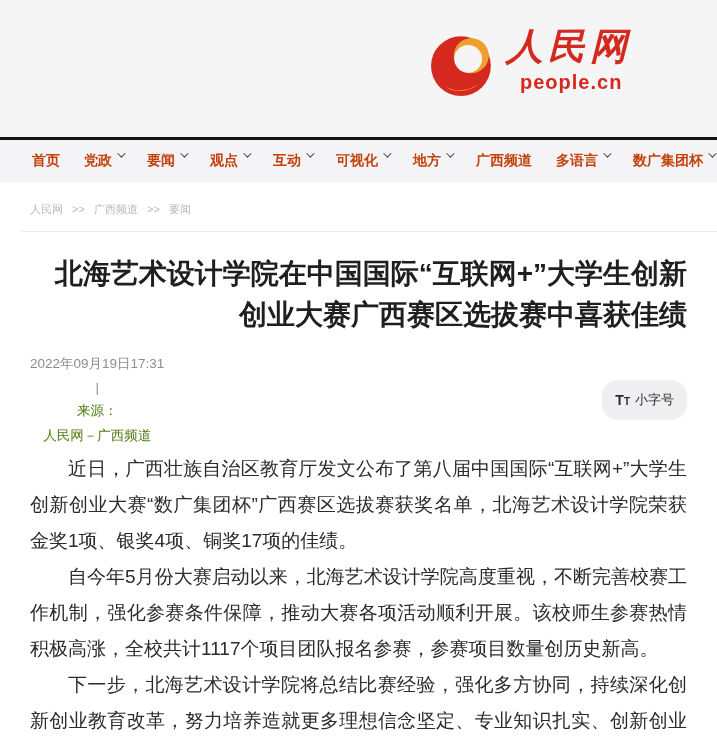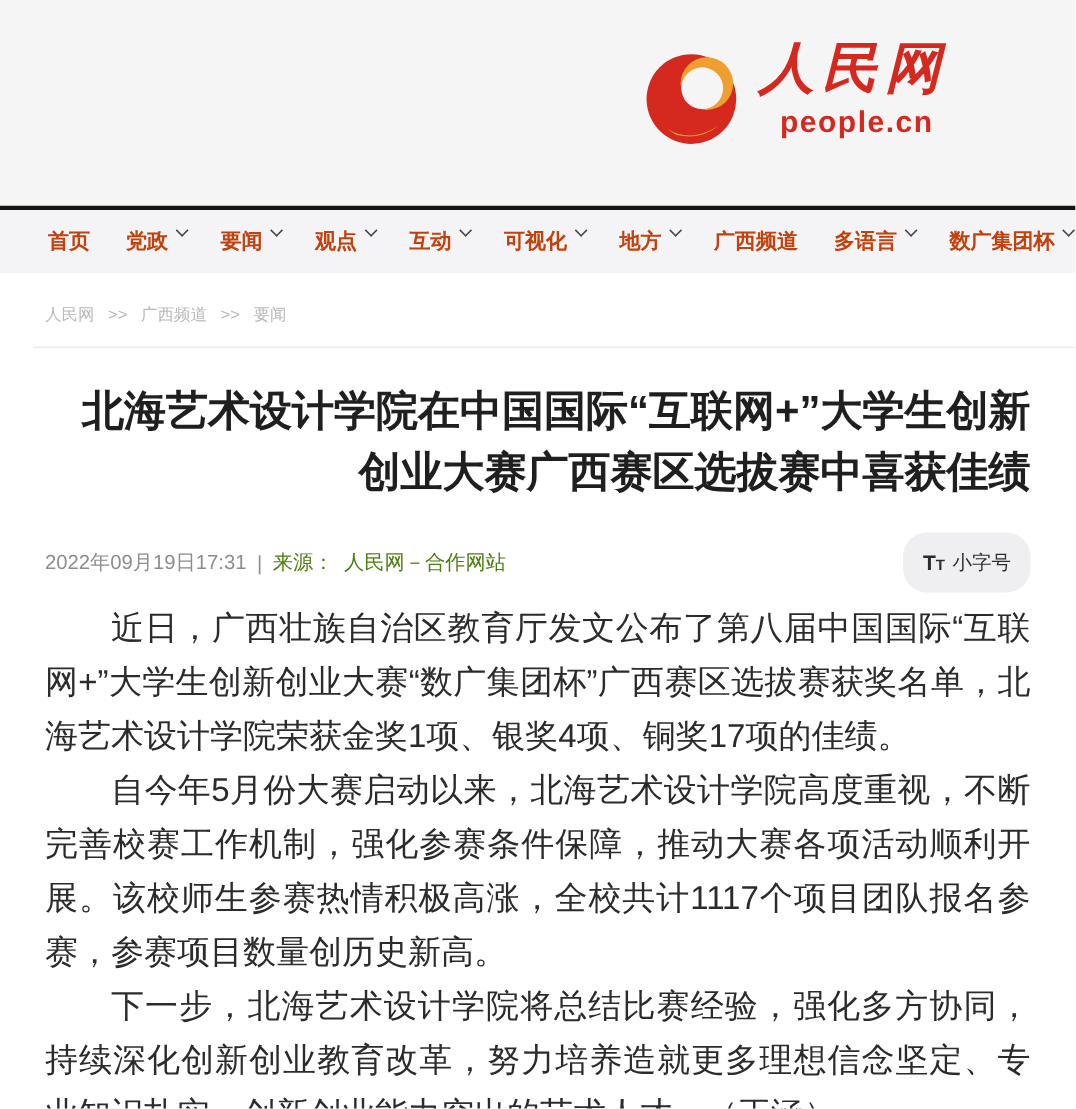--- a/index.html
+++ b/index.html
@@ -25,31 +25,31 @@
 
   
   .content { background:#fff; }
   .breadcrumb { padding:20px 0 0 30px; font-size:11px; color:#b9b9b9; }
   .breadcrumb span { cursor:pointer; }
   .bc-sep { margin:0 6px; cursor:default; }
   .divider-top { border-bottom:1px solid #ececec; margin:14px 0 0 22px; }
   .article-title { margin:22px 30px 0 30px; font-size:28px; line-height:1.45;
     font-weight:700; color:#1f1f1f;text-align:right; }
   .meta-row { margin:20px 30px 0 30px; display:flex; align-items:center; justify-content:space-between; }
-  .meta-left { font-size:13.5px; color:#8d8d8d; display:flex; align-items:center; gap:7px; }
+  .meta-left { font-size:13.5px; color:#8d8d8d; display:flex; align-items:center; gap:7px;flex-direction:column; }
   .meta-source-label, .meta-source { color:#4d7c0f; font-weight:400; }
   .meta-source { cursor:pointer; }
   .font-size-btn { background:#efeff1; border:none; border-radius:16px; height:40px;
     padding:0 13px; display:flex; align-items:center; gap:5px; font-size:13px; color:#2b2b2b; cursor:pointer; }
   .tt-icon { font-weight:700; color:#2b2b2b; }
   .tt-icon .t-big { font-size:14px; }
   .tt-icon .t-small { font-size:10px; }
 
   .article-body { margin:6px 30px 0 30px; }
-  .article-body p { font-size:22px; line-height:36px; color:#2b2b2b;
+  .article-body p { font-size:19px; line-height:36px; color:#2b2b2b;
     text-indent:2em; text-align:justify; }
 </style>
 </head>
 <body>
 
 <div class="site-header">
   <div class="logo">
     <svg class="logo-ball" viewBox="0 0 64 64">
       <circle cx="30" cy="33" r="29" fill="#d5281e"></circle>
       <circle cx="40" cy="23" r="17" fill="#f09e30"></circle>
@@ -116,21 +116,21 @@
 
   <div class="divider-top"></div>
 
   <h1 class="article-title">北海艺术设计学院在中国国际“互联网+”大学生创新创业大赛广西赛区选拔赛中喜获佳绩</h1>
 
   <div class="meta-row">
     <div class="meta-left">
       <span>2022年09月19日17:31</span>
       <span>|</span>
       <span class="meta-source-label">来源：</span>
-      <span class="meta-source">人民网－合作网站</span>
+      <span class="meta-source">人民网－广西频道</span>
     </div>
     <button class="font-size-btn">
       <span class="tt-icon"><span class="t-big">T</span><span class="t-small">T</span></span>
       <span>小字号</span>
     </button>
   </div>
 
   <div class="article-body">
     <p>近日，广西壮族自治区教育厅发文公布了第八届中国国际“互联网+”大学生创新创业大赛“数广集团杯”广西赛区选拔赛获奖名单，北海艺术设计学院荣获金奖1项、银奖4项、铜奖17项的佳绩。</p>
     <p>自今年5月份大赛启动以来，北海艺术设计学院高度重视，不断完善校赛工作机制，强化参赛条件保障，推动大赛各项活动顺利开展。该校师生参赛热情积极高涨，全校共计1117个项目团队报名参赛，参赛项目数量创历史新高。</p>

